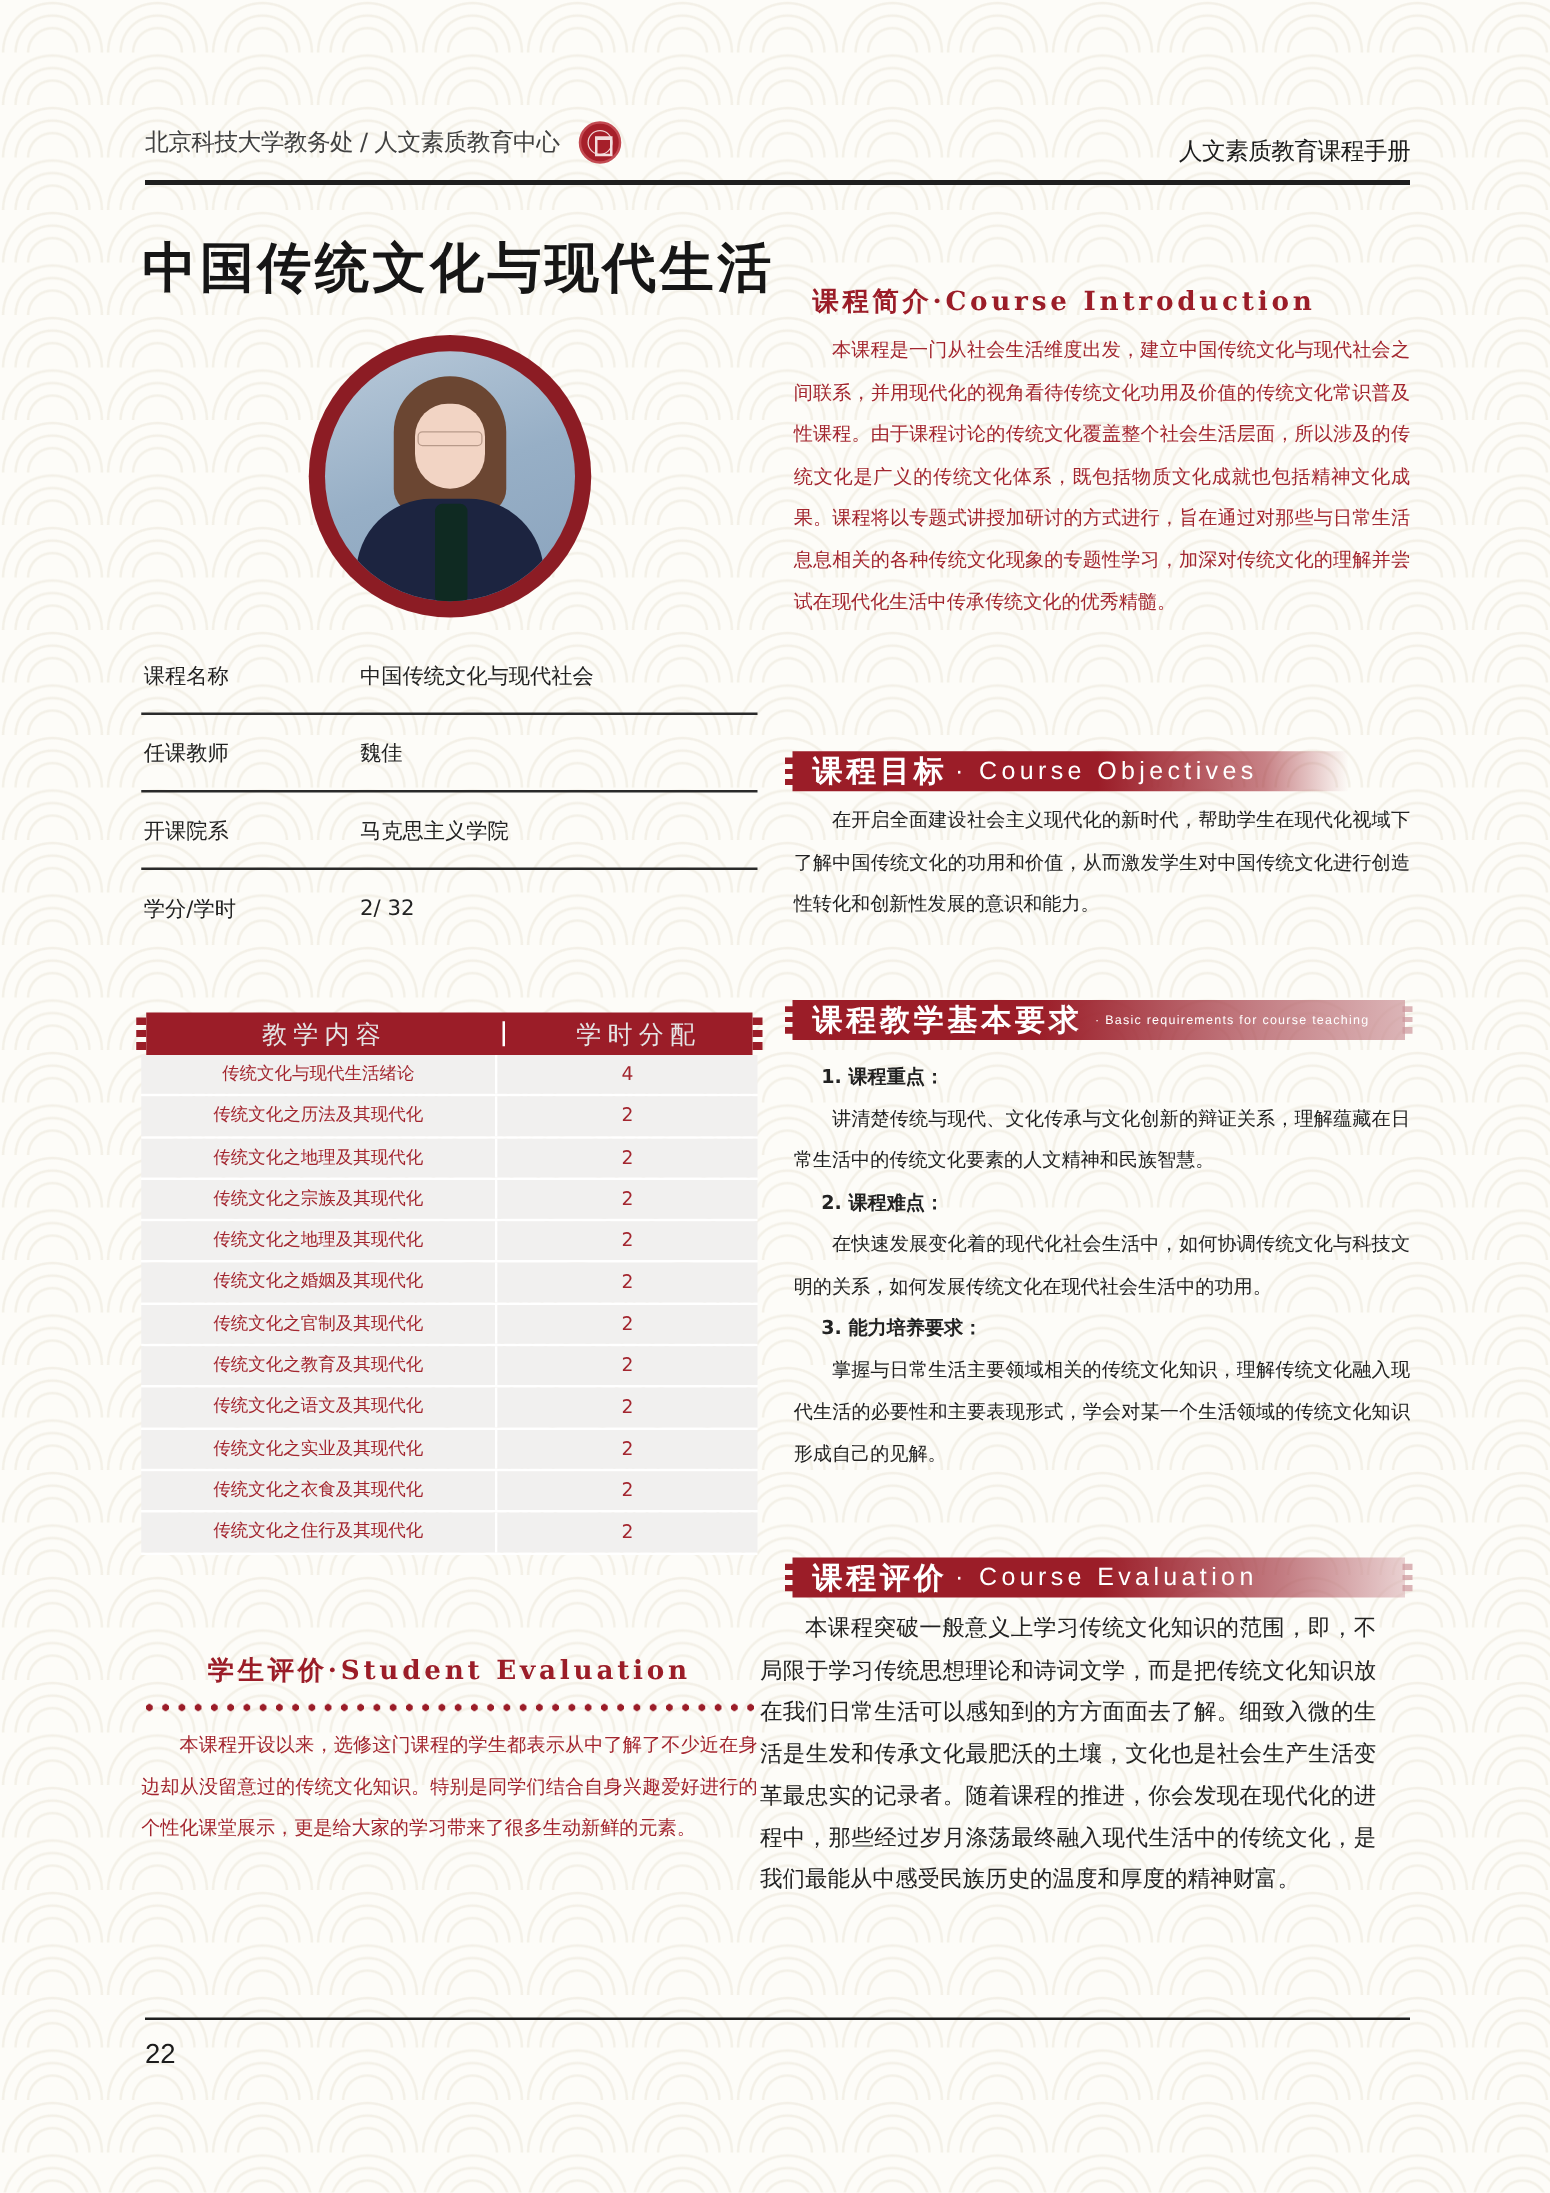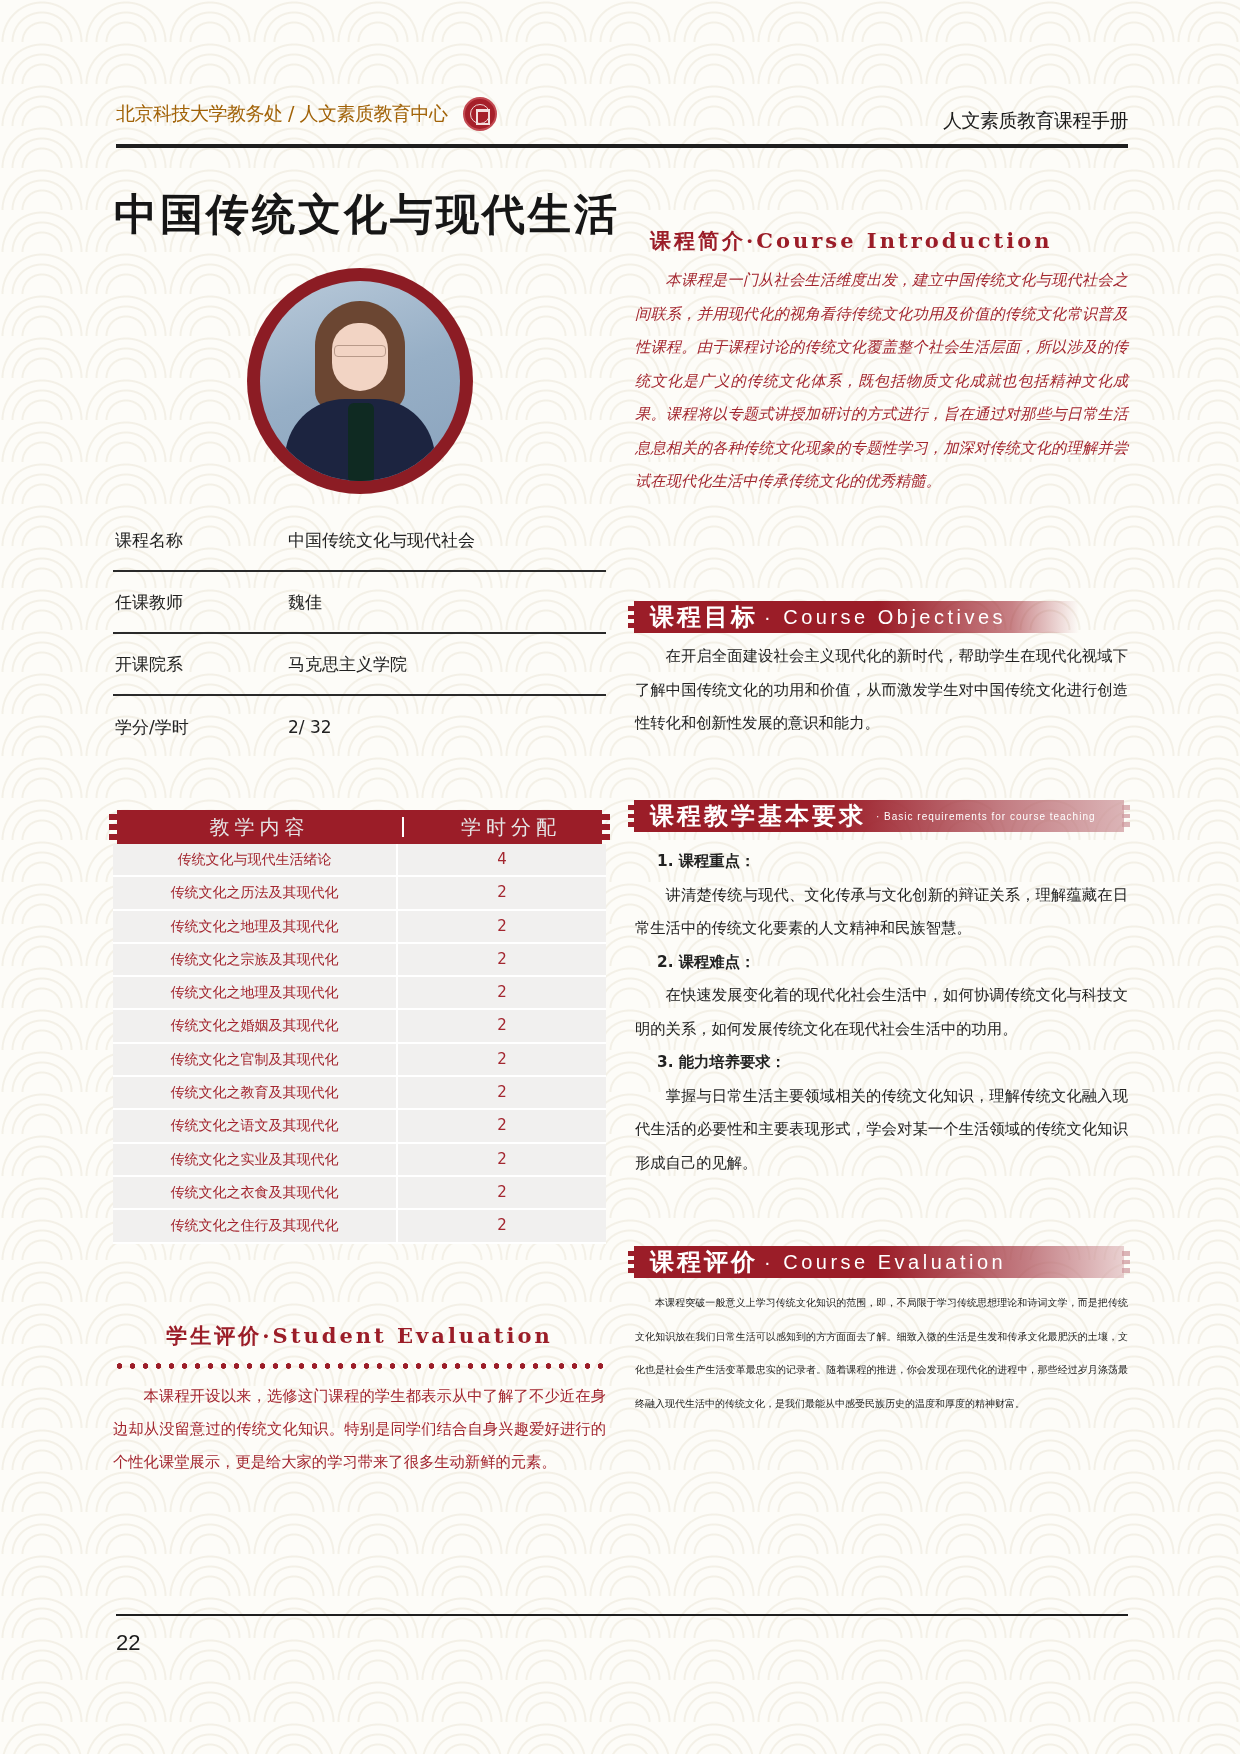--- a/index.html
+++ b/index.html
@@ -11,21 +11,21 @@
     background-image:
       radial-gradient(circle at 50% 100%, transparent 0 18px, rgba(225,218,200,0.35) 19px 20px, transparent 21px 28px, rgba(225,218,200,0.35) 29px 30px, transparent 31px 38px, rgba(225,218,200,0.35) 39px 40px, transparent 41px);
     background-size: 84px 42px;
     position: relative;
     overflow: hidden;
   }
   .page { position: absolute; left: 0; top: 0; width: 1240px; height: 1754px; }
 
   
   .header { position: absolute; left: 116px; top: 96px; width: 1012px; height: 36px; display: flex; align-items: center; }
-  .header-left { font-size: 19px; color: #a16207; letter-spacing: -0.5px; }
+  .header-left { font-size: 19px; color: #404040; letter-spacing: -0.5px; }
   .logo { width: 34px; height: 34px; border-radius: 50%; background: #a61f2a; margin-left: 16px; position: relative; border: 2px solid #c34a52; }
   .logo::before { content: ""; position: absolute; left: 5px; top: 5px; right: 5px; bottom: 5px; border: 1px solid #f0d6d6; border-radius: 50%; }
   .logo::after { content: ""; position: absolute; left: 11px; top: 10px; width: 10px; height: 11px; border: 2px solid #f3dede; border-top-width: 3px; }
   .header-right { margin-left: auto; font-size: 19px; color: #1c1c1c; letter-spacing: -0.5px; margin-top: 13px; }
   .header-rule { position: absolute; left: 116px; top: 144px; width: 1012px; height: 4px; background: #1f1f1f; }
 
   
   .main-title { position: absolute; left: 114px; top: 186px; font-family: "DejaVu Serif", "Liberation Serif", serif; font-weight: 900; font-size: 43px; letter-spacing: 3px; color: #161616; }
 
   
@@ -58,39 +58,39 @@
   .sched-row .c1 { width: 285px; background: #f1f0ef; text-align: center; font-size: 14px; color: #a3262f; line-height: 31px; border-right: 2px solid #fff; }
   .sched-row .c2 { flex: 1; background: #f1f0ef; text-align: center; font-size: 15px; color: #a3262f; line-height: 31px; }
 
   
   .stu-title { position: absolute; left: 113px; top: 1322px; width: 493px; text-align: center; font-family: "DejaVu Serif", "Liberation Serif", serif; font-weight: bold; font-size: 21px; letter-spacing: 3px; color: #9b1d28; }
   .stu-dots { position: absolute; left: 113px; top: 1363px; width: 493px; height: 6px; background-image: radial-gradient(circle, #9b1d28 2.6px, transparent 3px); background-size: 13px 6px; }
   .stu-body { position: absolute; left: 113px; top: 1380px; width: 493px; font-size: 15.3px; line-height: 33px; color: #a3262f; text-indent: 2em; text-align: justify; }
 
   
   .intro-title { position: absolute; left: 650px; top: 227px; font-family: "DejaVu Serif", "Liberation Serif", serif; font-weight: bold; font-size: 21px; letter-spacing: 3px; color: #9b1d28; }
-  .intro-body { position: absolute; left: 635px; top: 264px; width: 493px; font-size: 15.3px; line-height: 33.5px; color: #a3262f; text-indent: 2em; text-align: justify; font-style: italic; }
+  .intro-body { position: absolute; left: 635px; top: 264px; width: 493px; font-size: 15.3px; line-height: 33.5px; color: #a3262f; text-indent: 2em; text-align: justify; }
 
   .banner { position: absolute; left: 634px; height: 32px; display: flex; align-items: center; color: #fff; padding-left: 16px; white-space: nowrap; }
   .banner::before { content: ""; position: absolute; left: -6px; top: 5px; width: 8px; height: 22px; background: linear-gradient(#9b1d28 0 5px, transparent 5px 9px, #9b1d28 9px 13px, transparent 13px 17px, #9b1d28 17px); }
   .banner .bcn { font-size: 24px; letter-spacing: 3px; font-weight: bold; }
   .banner .ben { font-size: 20px; letter-spacing: 3.5px; margin-left: 6px; font-family: "Liberation Sans", sans-serif; }
   .banner .bsmall { font-size: 10px; letter-spacing: 1px; margin-left: 10px; font-family: "Liberation Sans", sans-serif; }
   .banner.obj { top: 601px; width: 445px; background: linear-gradient(90deg, #9b1d28 0%, #9b1d28 55%, rgba(155,29,40,0.55) 85%, rgba(155,29,40,0) 100%); }
   .banner.req { top: 800px; width: 490px; background: linear-gradient(90deg, #9b1d28 0%, #9b1d28 40%, rgba(170,70,80,0.7) 75%, rgba(205,150,155,0.7) 100%); }
   .banner.req::after, .banner.eval::after { content: ""; position: absolute; right: -6px; top: 5px; width: 8px; height: 22px; background: linear-gradient(rgba(205,150,155,0.7) 0 5px, transparent 5px 9px, rgba(205,150,155,0.7) 9px 13px, transparent 13px 17px, rgba(205,150,155,0.7) 17px); }
   .banner.eval { top: 1246px; width: 490px; background: linear-gradient(90deg, #9b1d28 0%, #9b1d28 50%, rgba(170,70,80,0.7) 80%, rgba(220,180,183,0.6) 100%); }
 
   .obj-body { position: absolute; left: 635px; top: 640px; width: 493px; font-size: 15.3px; line-height: 33.5px; color: #222; text-indent: 2em; text-align: justify; }
 
   .req-block { position: absolute; left: 635px; top: 845px; width: 493px; font-size: 15.3px; line-height: 33.5px; color: #222; }
   .req-head { padding-left: 22px; font-weight: bold; }
   .req-text { text-indent: 2em; text-align: justify; }
 
-  .eval-body { position: absolute; left: 635px; top: 1286px; width: 493px; font-size: 10px; line-height: 33.5px; color: #222; text-indent: 2em; text-align: justify; }
+  .eval-body { position: absolute; left: 608px; top: 1286px; width: 493px; font-size: 18px; line-height: 33.5px; color: #222; text-indent: 2em; text-align: justify; }
 
   
   .footer-rule { position: absolute; left: 116px; top: 1614px; width: 1012px; height: 2px; background: #1f1f1f; }
   .page-num { position: absolute; left: 116px; top: 1630px; font-size: 22px; color: #1c1c1c; font-family: "Liberation Sans", sans-serif; }
 </style>
 </head>
 <body>
 
 <div class="page">
 

